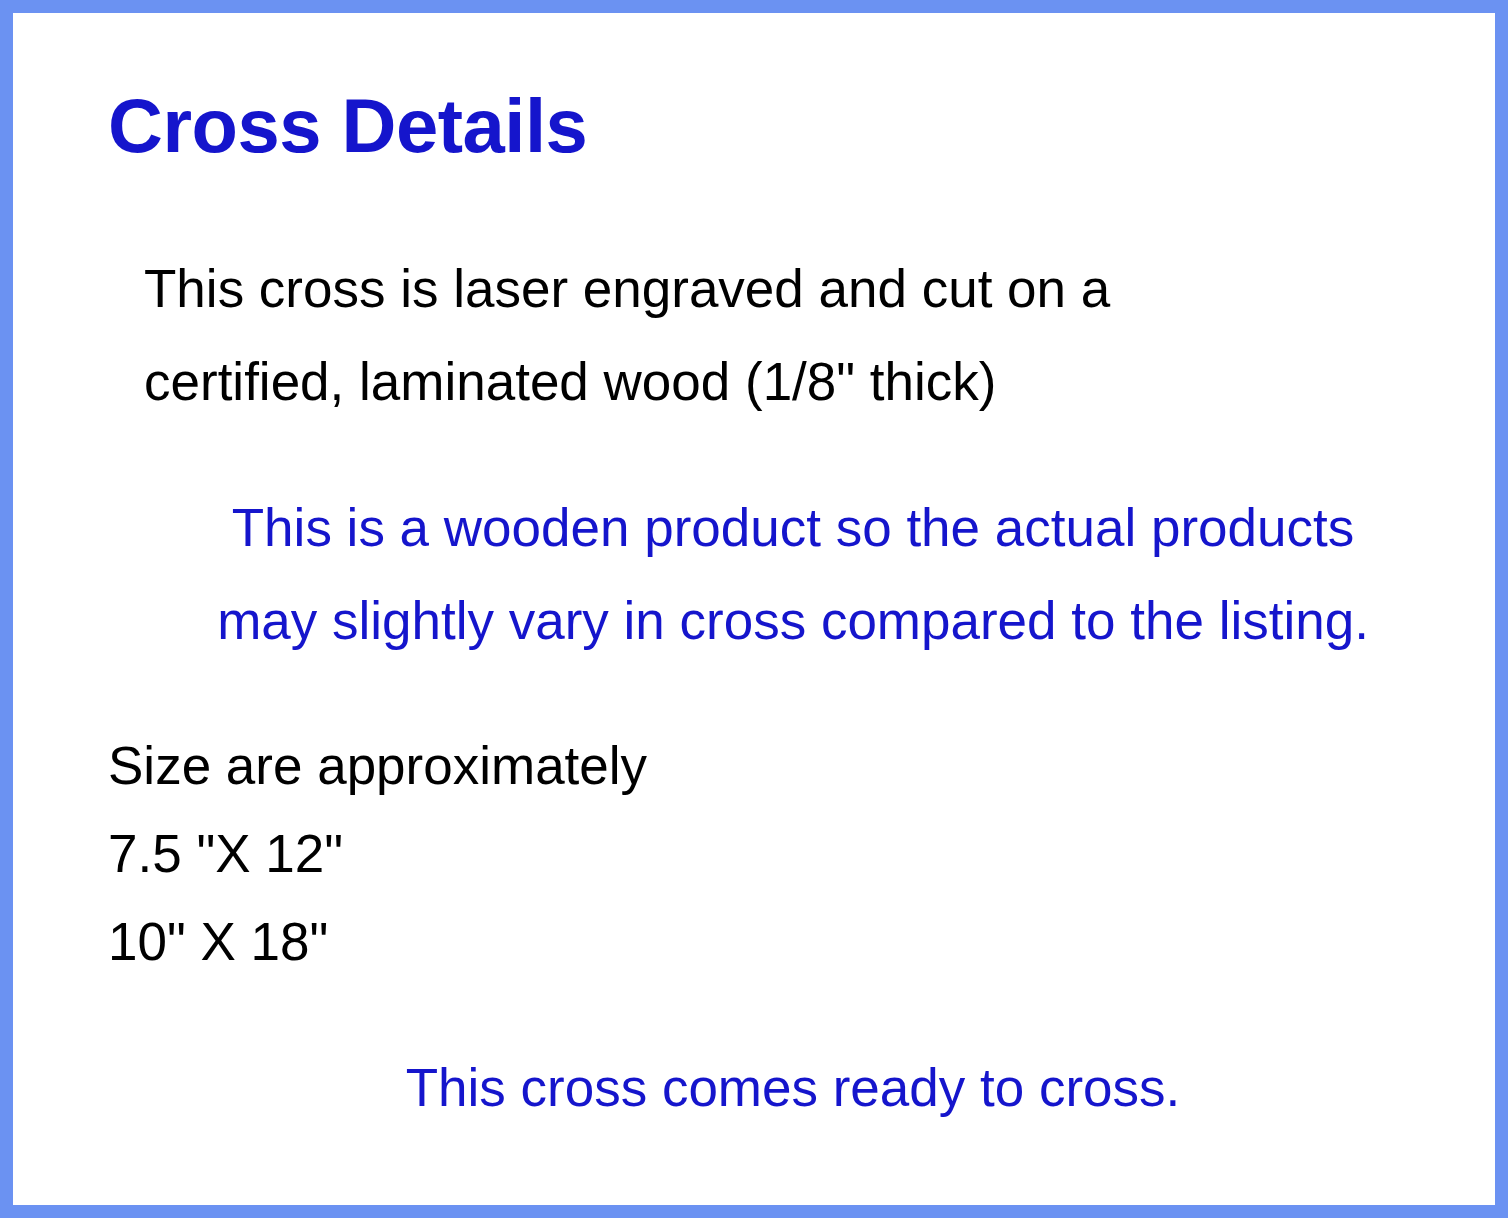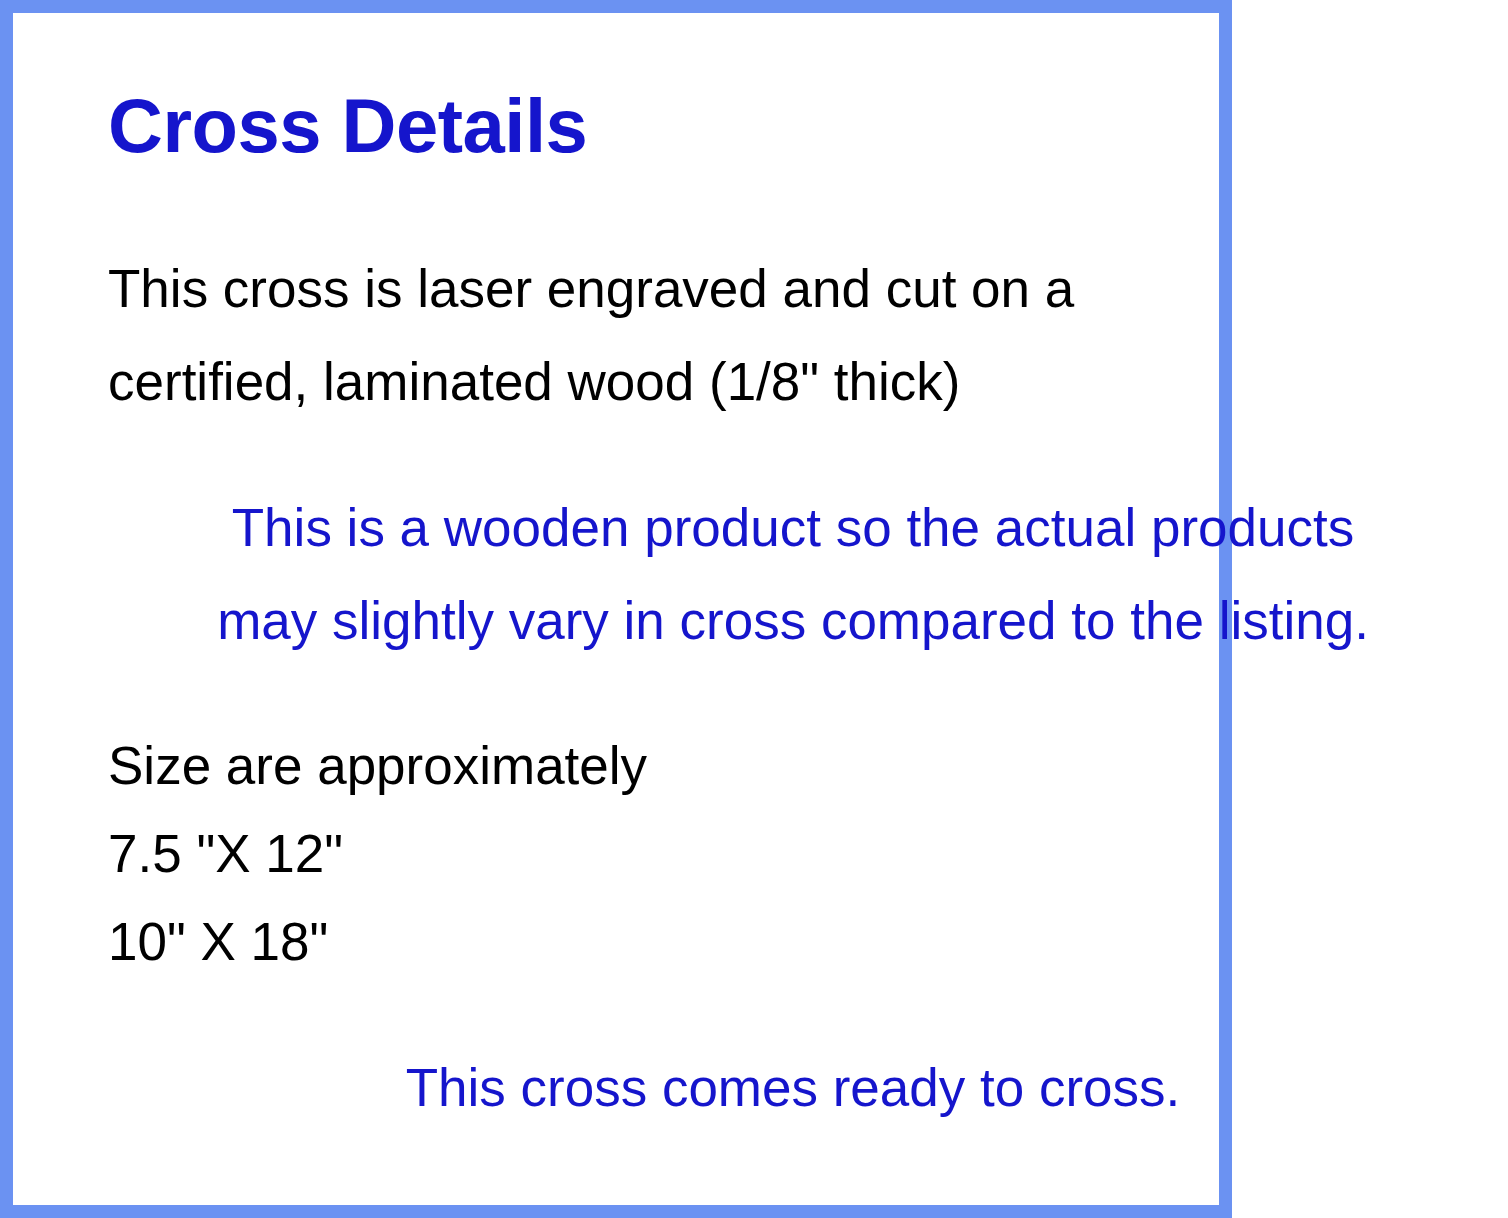--- a/index.html
+++ b/index.html
@@ -10,21 +10,21 @@
   body {
     width: 1508px;
     height: 1218px;
     overflow: hidden;
     font-family: "Liberation Sans", sans-serif;
   }
 
   #card {
     position: relative;
     box-sizing: border-box;
-    width: 1232px;
+    width: 1508px;
     height: 1218px;
     background: #ffffff;
     border: 13px solid #6b92f2;
   }
 
   #content {
     position: absolute;
     left: 95px;
     top: 75px;
     width: 1370px;
@@ -49,21 +49,21 @@
   }
   .para.blue {
     color: #1515cc;
     text-align: center;
   }
   .para .line {
     display: block;
   }
 
   
-  #para-laser    { margin-top: 78px; }
+  #para-laser    { margin-top: 78px; margin-left: 36px; }
   #para-variance { margin-top: 53px; }
   #block-size    { margin-top: 55px; }
   #para-hang     { margin-top: 55px; }
 
   
   #block-size .line { line-height: 88px; }
 </style>
 </head>
 <body>
 

